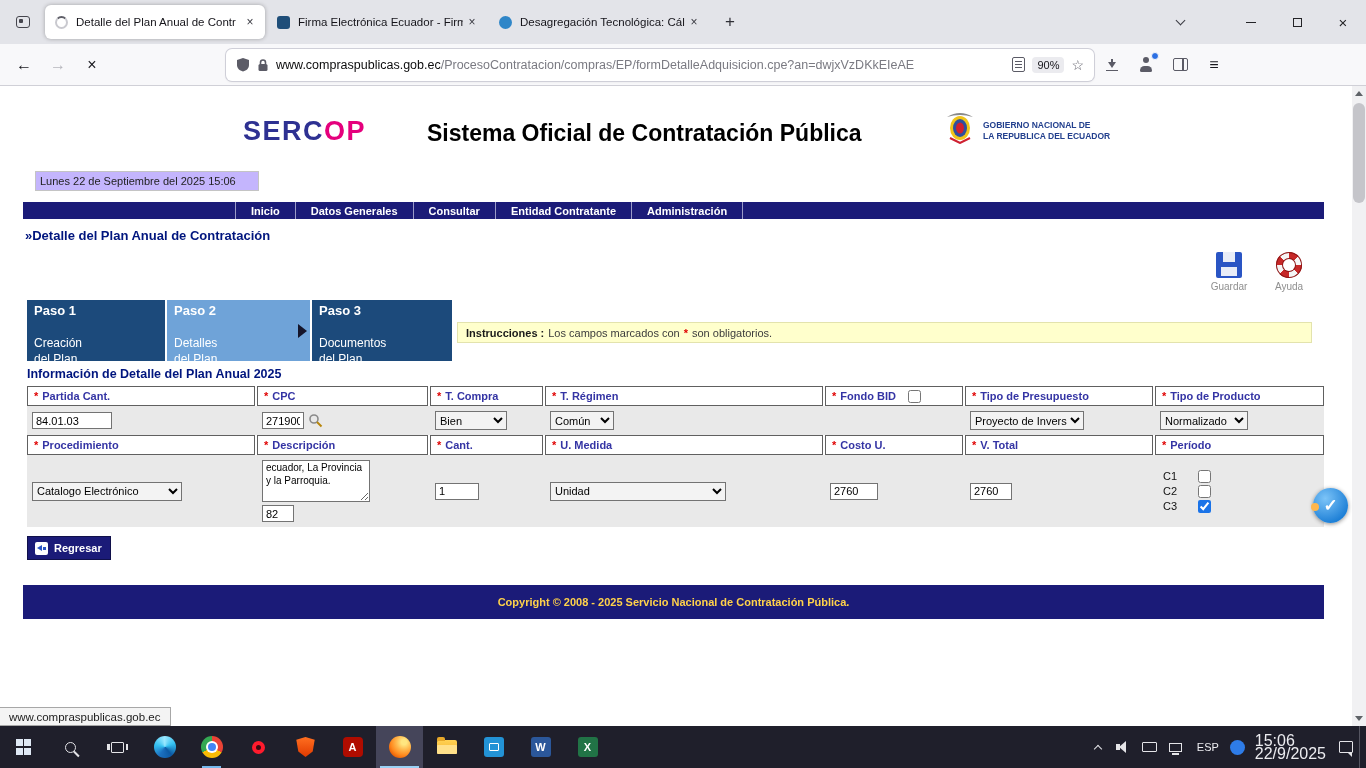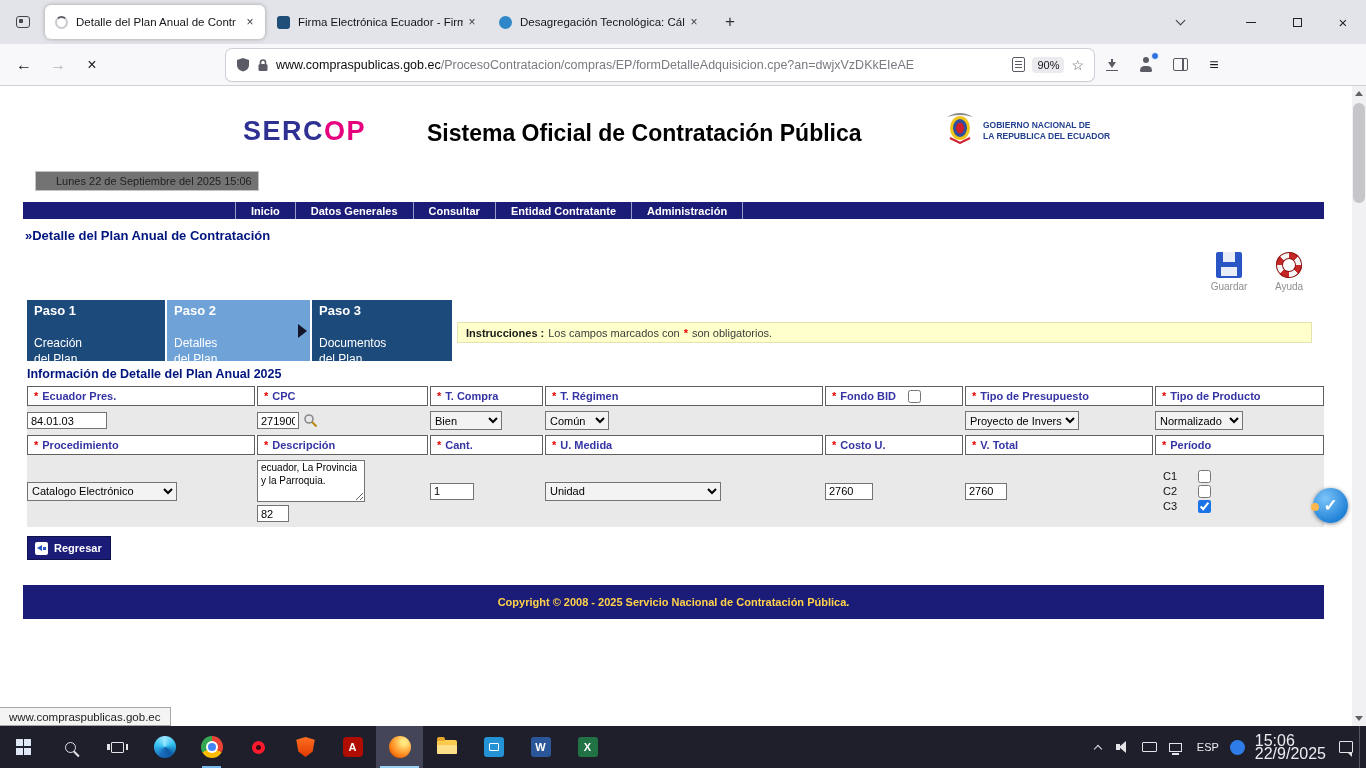--- a/index.html
+++ b/index.html
@@ -59,21 +59,21 @@
   .tri-down{width:0;height:0;border-left:4px solid transparent;border-right:4px solid transparent;border-top:5px solid #5f6368}
   .sb-thumb{position:absolute;left:1px;top:17px;width:12px;height:100px;background:#c5c5ca;border-radius:6px}
 
   
   .page{position:absolute;top:86px;left:0;width:1352px;height:640px;background:#fff;overflow:hidden}
   .logo{position:absolute;left:243px;top:30px;font-size:27px;font-weight:bold;letter-spacing:1.5px}
   .logo-b{color:#2e3192}.logo-m{color:#e5007d}
   .main-title{position:absolute;left:427px;top:34px;font-size:23px;font-weight:bold;color:#000}
   .emblem{position:absolute;left:944px;top:24px}
   .gov-text{position:absolute;left:983px;top:34px;font-size:8.5px;font-weight:bold;color:#23408e;line-height:1.35}
-  .datebar{position:absolute;left:35px;top:85px;width:224px;height:20px;background:#737373;border:1px solid #c4c4c4;display:flex;align-items:center;padding-left:20px;font-size:11px;color:#222}
+  .datebar{position:absolute;left:35px;top:85px;width:224px;height:20px;background:#c4b5fd;border:1px solid #c4c4c4;display:flex;align-items:center;padding-left:4px;font-size:11px;color:#222}
   .session{position:absolute;right:44px;top:88px;font-size:11px;color:#101010;white-space:nowrap}
   .session b{font-weight:bold}
   .session .sep{margin:0 4px}
   .logout{font-weight:bold;text-decoration:underline;cursor:pointer}
   .navbar{position:absolute;left:23px;top:116px;width:1301px;height:17px;background:#1b1b78;display:flex;align-items:center;padding-left:212px}
   .nav-item{color:#fff;font-size:11px;font-weight:bold;padding:0 15px;height:17px;display:flex;align-items:center;border-left:1px solid #9a9ac8;cursor:pointer}
   .nav-item:last-child{border-right:1px solid #9a9ac8}
   .breadcrumb{position:absolute;left:25px;top:142px;font-size:13px;font-weight:bold;color:#00157e}
   .action{position:absolute;top:166px;width:54px;text-align:center;cursor:pointer}
   .action-save{left:1202px}.action-help{left:1262px}
@@ -94,21 +94,21 @@
   .instr-label{font-weight:bold;color:#1a1a1a}
   .req{color:#e00000;font-weight:bold}
   .section-title{position:absolute;left:27px;top:281px;font-size:12.5px;font-weight:bold;color:#00157e}
   .form{position:absolute;left:27px;top:300px;width:1297px}
   .grid7{display:grid;grid-template-columns:230px 173px 115px 280px 140px 190px 169px}
   .hdr-cell{height:20px;background:#fff;border:1px solid #606060;display:flex;align-items:center;padding-left:6px;gap:4px;font-size:11px;font-weight:bold;color:#3434a4;margin-right:2px}
   .hdr-cell:last-child{margin-right:0}
   .val-row{background:#e9e9e9;align-items:center}
   .val-row.r1{height:29px}
   .val-row.r2{height:72px}
-  .cell{display:flex;align-items:center;gap:4px;min-width:0;height:100%}
+  .cell{display:flex;align-items:center;padding-left:5px;gap:4px;min-width:0;height:100%}
   .cell.col{flex-direction:column;align-items:flex-start;justify-content:flex-start;padding-top:5px;gap:3px}
   .tin{height:17px;border:1px solid #737373;background:#fff;font-size:11px;font-family:inherit;padding:0 3px}
   select.sel{height:19px;border:1px solid #737373;background:#f3f3f3;font-size:11px;font-family:inherit}
   textarea.ta{width:108px;height:42px;border:1px solid #737373;font-size:10px;font-family:inherit;padding:1px 3px;line-height:1.25}
   .w80{width:80px}.w62{width:42px}.w44{width:44px}.w48{width:48px}.w32{width:32px}
   .s72{width:72px}.s64{width:64px}.s114{width:114px}.s88{width:88px}.s150{width:150px}.s176{width:176px}
   .mag{display:flex;align-items:center;cursor:pointer}
   .periodo-cell{display:flex;flex-direction:column;justify-content:center;gap:2px;padding-left:8px;height:100%}
   .periodo-row{display:flex;align-items:center;width:48px;justify-content:space-between;font-size:11px;color:#111}
   input[type=checkbox]{width:13px;height:13px;margin:0;accent-color:#1a73e8}
@@ -297,21 +297,21 @@
       <span>son obligatorios.</span>
     </div>
 
     <div class="section-title">Información de Detalle del Plan Anual 2025</div>
 
     <div class="form">
 
       <div class="grid7">
         <div class="hdr-cell">
             <span class="req">*</span>
-            <span>Ecuador Pres.</span>
+            <span>Partida Cant.</span>
           </div>
         <div class="hdr-cell">
             <span class="req">*</span>
             <span>CPC</span>
           </div>
         <div class="hdr-cell">
             <span class="req">*</span>
             <span>T. Compra</span>
           </div>
         <div class="hdr-cell">

